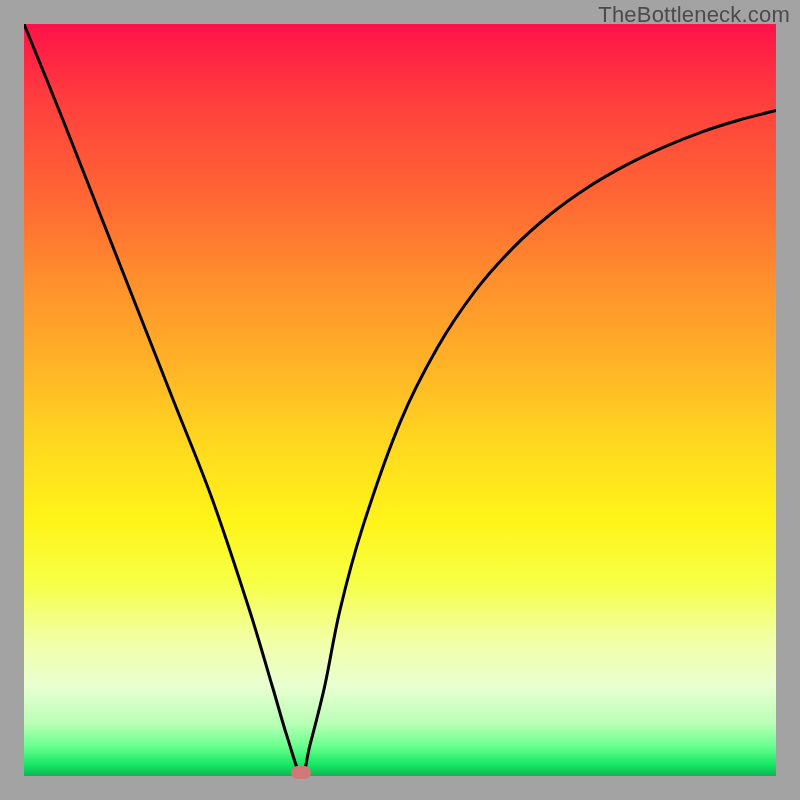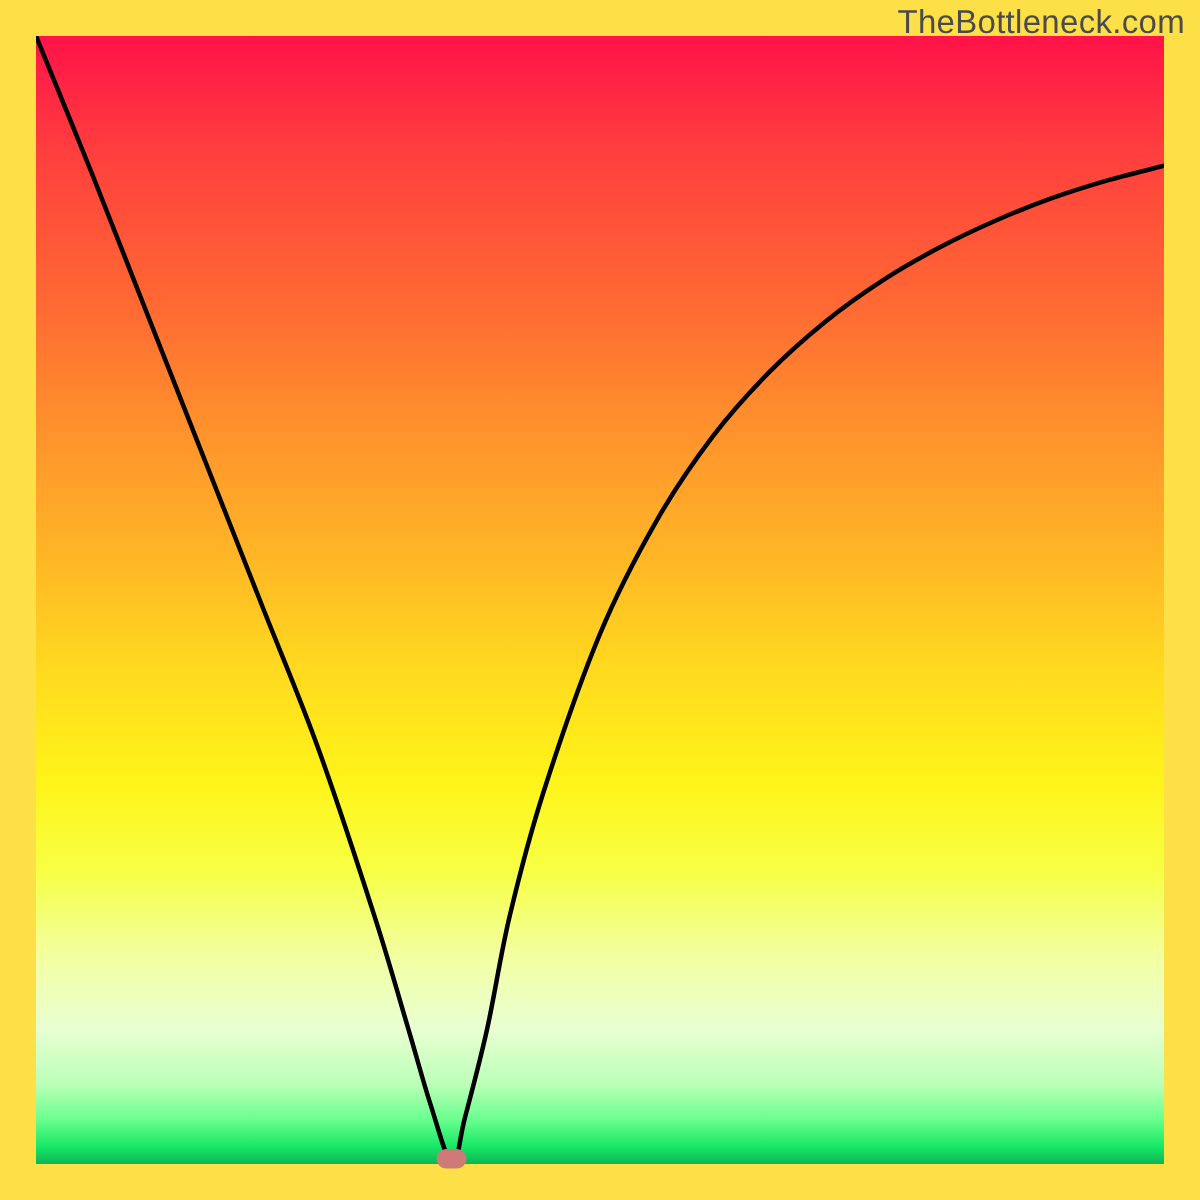--- a/index.html
+++ b/index.html
@@ -8,21 +8,21 @@
     width: 800px;
     height: 800px;
     overflow: hidden;
     background: #000;
     font-family: Arial, Helvetica, sans-serif;
   }
   .wrap {
     position: relative;
     width: 800px;
     height: 800px;
-    background: #fde047;
+    background: #a3a3a3;
   }
   .plot {
     position: absolute;
     left: 24px;
     top: 24px;
     width: 752px;
     height: 752px;
     background: linear-gradient(to bottom,
       #ff1249 0%,
       #ff3e3e 10%,

